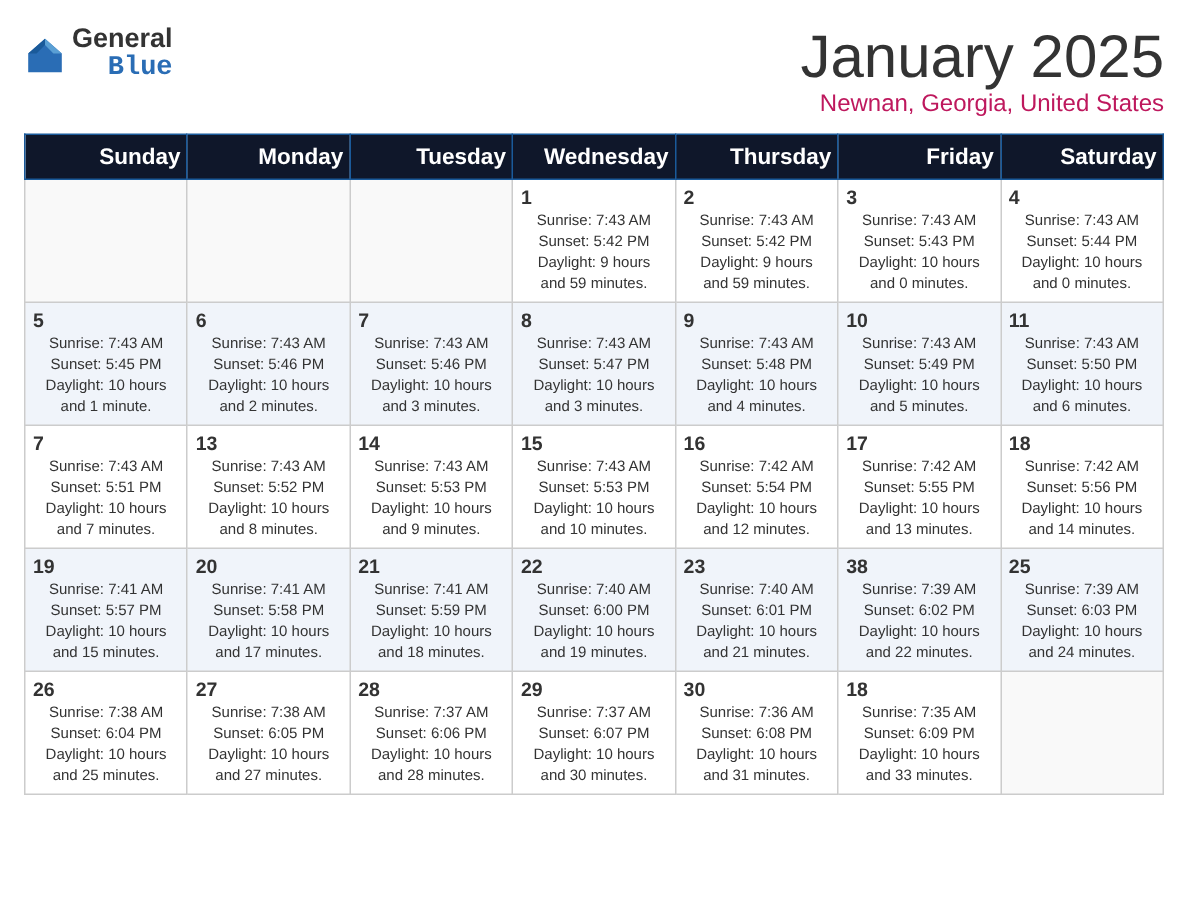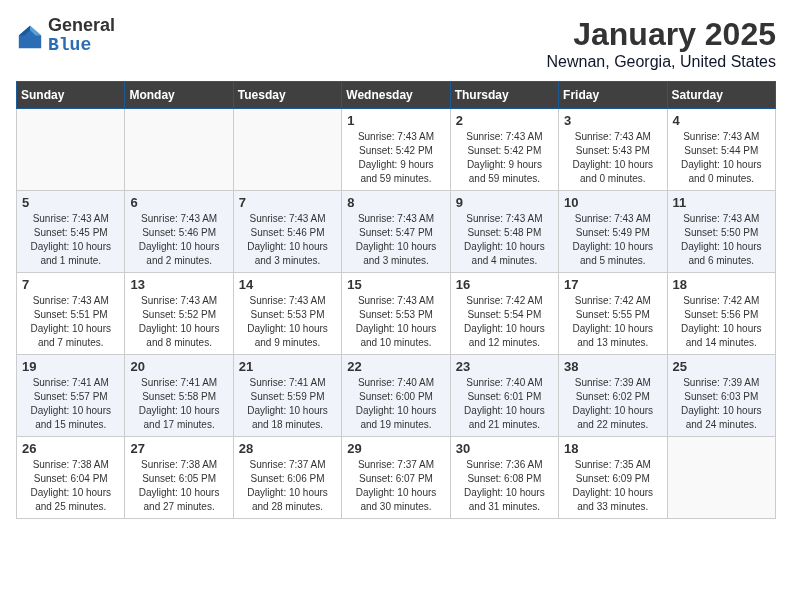--- a/index.html
+++ b/index.html
@@ -19,53 +19,54 @@
     .logo {
       display: flex;
       align-items: center;
     }
     .logo-text {
       display: flex;
       flex-direction: column;
       font-size: 18px;
       font-weight: bold;
       line-height: 1.1;
+      text-align: right;
     }
     .logo-general { color: #333; }
     .logo-blue { color: #2a6db5; font-family: Liberation Mono, monospace; }
     .logo-icon {
       width: 28px;
       height: 28px;
       margin-right: 4px;
       margin-top: 2px;
     }
     .title-block {
       text-align: right;
     }
     .month-title {
-      font-size: 32px;
-      font-weight: bold;
+      font-size: 40px;
+      font-weight: normal;
       color: #333;
     }
     .location-title {
       font-size: 16px;
-      color: #0f172a;
+      color: #be185d;
     }
     table {
       width: 100%;
       border-collapse: collapse;
       table-layout: fixed;
     }
     thead tr th {
-      background-color: #404040;
+      background-color: #0f172a;
       color: #fff;
-      font-size: 12px;
+      font-size: 15px;
       font-weight: bold;
       padding: 6px 4px;
-      text-align: left;
+      text-align: right;
       border: 1px solid #1a5a9a;
     }
     tbody tr td {
       border: 1px solid #ccc;
       vertical-align: top;
       padding: 4px 5px;
       font-size: 10.5px;
       color: #333;
       height: 80px;
       background: #fff;

